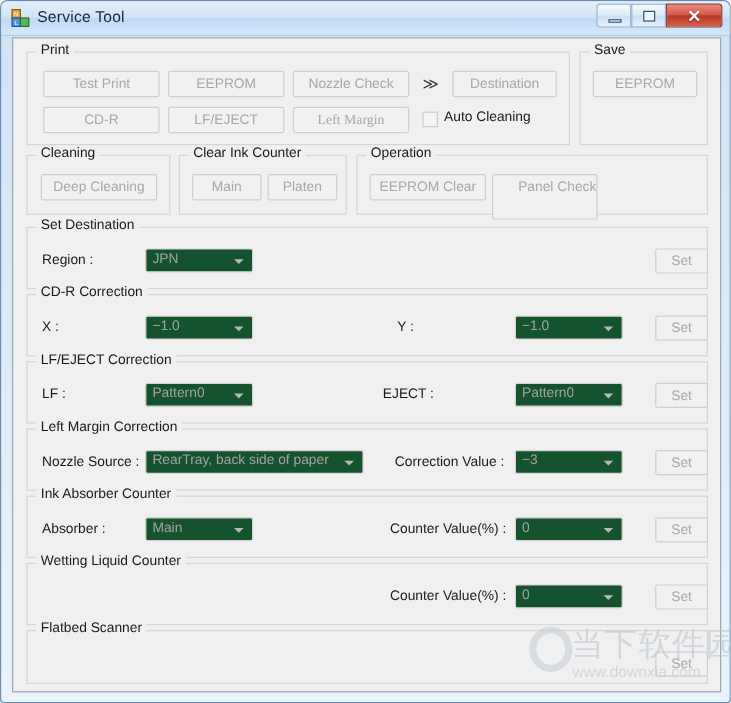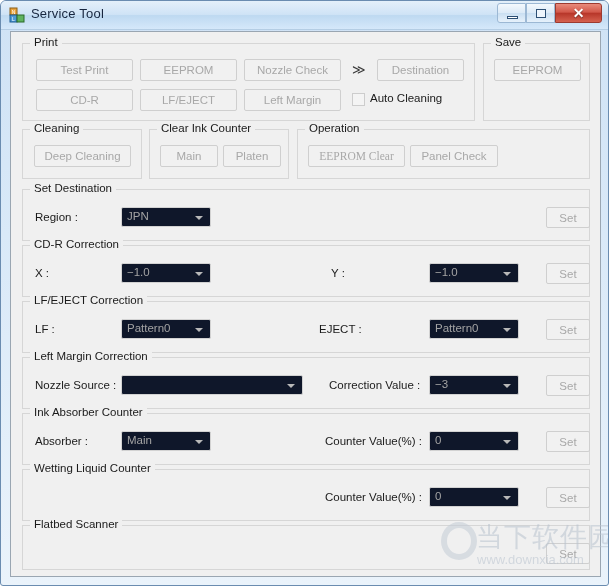--- a/index.html
+++ b/index.html
@@ -122,21 +122,21 @@
     display: block;
     width: 100%;
   }
 
   
   .combo {
     position: absolute;
     box-sizing: border-box;
     border: 1px solid #d2d2d2;
     border-radius: 2px;
-    background: #0f172a;
+    background: #14532d;
     height: 20px;
   }
   .combo .cval {
     position: absolute;
     left: 5px; top: 2px;
     font-size: 11.5px;
     color: #a3a3a3;
     white-space: nowrap;
     overflow: hidden;
   }
@@ -256,21 +256,21 @@
       <div class="btn" style="left:221px; top:15px; width:97px; height:22px; line-height:21px;">
         <span>Nozzle Check</span>
       </div>
 
       <div class="btn" style="left:117px; top:45px; width:97px; height:22px; line-height:21px;">
         <span>LF/EJECT</span>
       </div>
       <div class="btn" style="left:13px; top:45px; width:97px; height:22px; line-height:21px;">
         <span>CD-R</span>
       </div>
-      <div class="btn" style="left:221px; top:45px; width:97px; height:22px; line-height:21px;">
+      <div class="btn" style="left:221px; top:45px; width:97px; height:22px; line-height:21px;font-family:Liberation Serif, serif;">
         <span>Left Margin</span>
       </div>
 
       <div id="chevrons" style="left:329px; top:18px;">≫</div>
 
       <div class="btn" style="left:354px; top:15px; width:87px; height:22px; line-height:21px;">
         <span>Destination</span>
       </div>
 
       <span class="chk-box" style="left:329px; top:49px;"></span>
@@ -296,24 +296,24 @@
       <div class="btn" style="left:10px; top:15px; width:58px; height:22px; line-height:21px;">
         <span>Main</span>
       </div>
       <div class="btn" style="left:73px; top:15px; width:58px; height:22px; line-height:21px;">
         <span>Platen</span>
       </div>
     </div>
 
     <div class="group" style="left:286px; top:97px; width:293px; height:50px;">
       <span class="glabel">Operation</span>
-      <div class="btn" style="left:10px; top:15px; width:97px; height:22px; line-height:21px;font-family:Liberation Serif, serif;">
+      <div class="btn" style="left:10px; top:15px; width:97px; height:22px; line-height:21px;">
         <span>EEPROM Clear</span>
       </div>
-      <div class="btn" style="left:112px; top:15px; width:88px; height:22px; line-height:21px;">
+      <div class="btn" style="left:112px; top:15px; width:88px; height:38px; line-height:21px;text-align:right;">
         <span>Panel Check</span>
       </div>
     </div>
 
     <div class="group" style="left:11px; top:157px; width:568px; height:52px;">
       <span class="glabel">Set Destination</span>
 
       <span class="lbl" style="left:12px; top:21px;">Region :</span>
 
       <div class="combo" style="left:98px; top:17px; width:90px;">
@@ -364,20 +364,21 @@
       <div class="btn" style="left:523px; top:17px; width:44px; height:21px; line-height:20px;">
         <span>Set</span>
       </div>
     </div>
 
     <div class="group" style="left:11px; top:325px; width:568px; height:52px;">
       <span class="glabel">Left Margin Correction</span>
 
       <span class="lbl" style="left:12px; top:21px;">Nozzle Source :</span>
       <div class="combo" style="left:98px; top:17px; width:182px;">
+        <span class="cval">RearTray, back side of paper</span>
         <span class="arrow"></span>
       </div>
 
       <span class="lbl" style="left:306px; top:21px;">Correction Value :</span>
       <div class="combo" style="left:406px; top:17px; width:90px;">
         <span class="cval">−3</span>
         <span class="arrow"></span>
       </div>
 
       <div class="btn" style="left:523px; top:17px; width:44px; height:21px; line-height:20px;">

